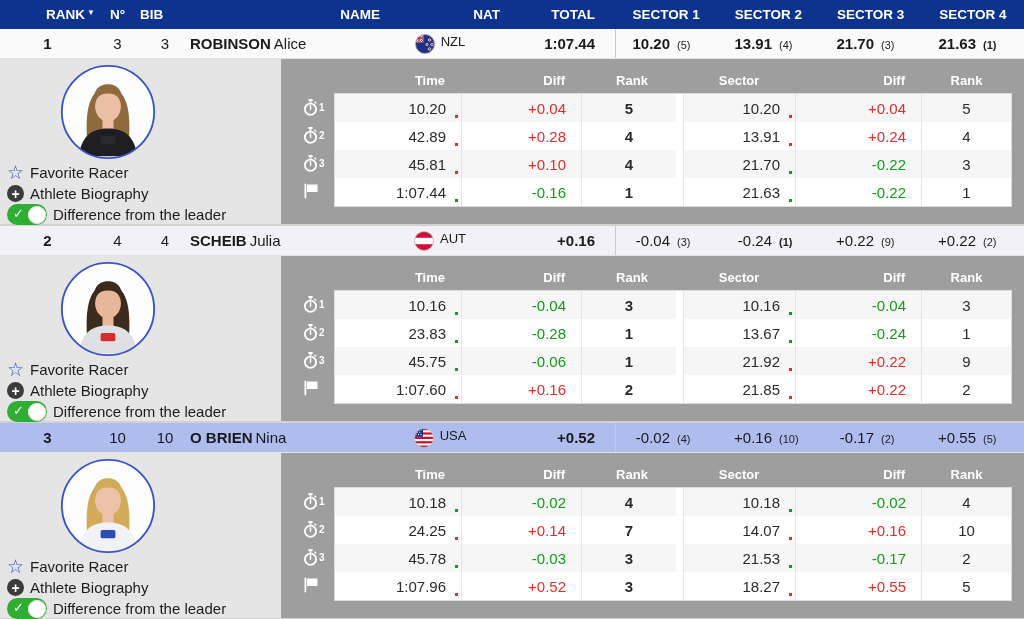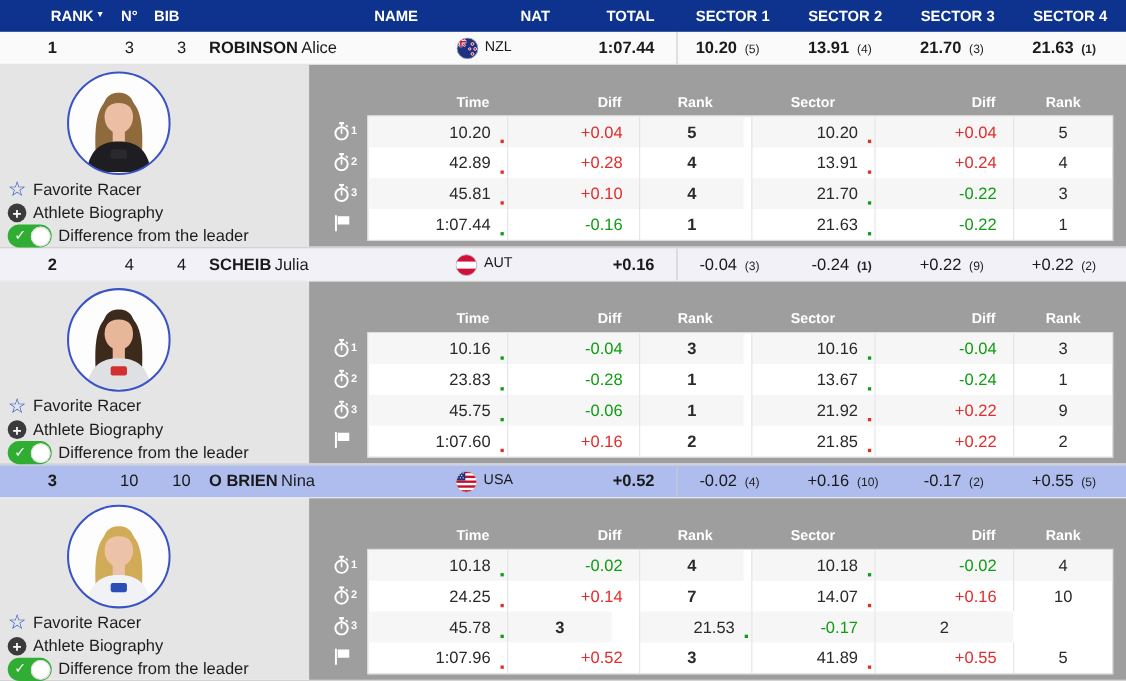--- a/index.html
+++ b/index.html
@@ -63,21 +63,21 @@
   .info-row{display:flex;align-items:center;height:21px;padding-left:7px;gap:6px;
     font-size:15px;color:#1c1c1c;white-space:nowrap}
   .star{color:var(--favorite_blue);font-size:19px;line-height:1}
   .plus{width:17px;height:17px;border-radius:50%;background:#3b3b3d;color:#fff;
     font-size:14px;font-weight:bold;display:flex;align-items:center;justify-content:center;line-height:1;flex:none}
   .toggle{width:40px;height:21px;border-radius:11px;background:var(--toggle_green);
     position:relative;display:inline-block;flex:none;cursor:pointer}
   .toggle .check{position:absolute;left:6px;top:2px;color:#fff;font-size:13px;font-weight:bold}
   .toggle .knob{position:absolute;right:1.5px;top:1.5px;width:18px;height:18px;border-radius:50%;
     background:#fff;box-shadow:inset 0 0 0 1px #dcdcdc}
-  .gray-panel{flex:1;background:var(--panel_gray);padding-top:21px}
+  .gray-panel{flex:1;background:var(--panel_gray);padding-top:9px}
   .d-head{display:grid;grid-template-columns:127px 120px 102px 112px 126px 91px;
     margin-left:53px;height:25px;align-items:center;color:#fff;font-weight:bold;font-size:13px}
   .dh{text-align:right;padding-right:16px}
   .dh.center{text-align:center;padding-right:0}
   .detail-body{display:flex}
   .icon-col{width:53px;display:flex;flex-direction:column}
   .icon-cell{height:28px;display:flex;align-items:center;padding-left:22px;color:#fff}
   .lap-num{color:#fff;font-size:10px;font-weight:bold;margin-left:1px}
   .d-table{width:678px;background:#fff;border:1px solid #dcdcdc}
   .detail-row{display:grid;grid-template-columns:126px 120px 102px 112px 126px 90px;height:28px}
@@ -679,38 +679,39 @@
   </div>
   <div class="dcell c-sdiff pos">+0.16</div>
   <div class="dcell center c-srank">10</div>
 </div>
 
 <div class="detail-row">
   <div class="dcell c-time">
     <span>45.78</span>
     <span class="tick tick-time neg"></span>
   </div>
+  <div class="dcell c-diff neg">-0.03</div>
   <div class="dcell center c-rank">3</div>
   <div class="dcell c-sector">
     <span>21.53</span>
     <span class="tick tick-sector neg"></span>
   </div>
   <div class="dcell c-sdiff neg">-0.17</div>
   <div class="dcell center c-srank">2</div>
 </div>
 
 <div class="detail-row">
   <div class="dcell c-time">
     <span>1:07.96</span>
     <span class="tick tick-time pos"></span>
   </div>
   <div class="dcell c-diff pos">+0.52</div>
   <div class="dcell center c-rank">3</div>
   <div class="dcell c-sector">
-    <span>41.89</span>
+    <span>18.27</span>
     <span class="tick tick-sector pos"></span>
   </div>
   <div class="dcell c-sdiff pos">+0.55</div>
   <div class="dcell center c-srank">5</div>
 </div>
 </div>
       </div>
     </div>
   </div>
 </section>

